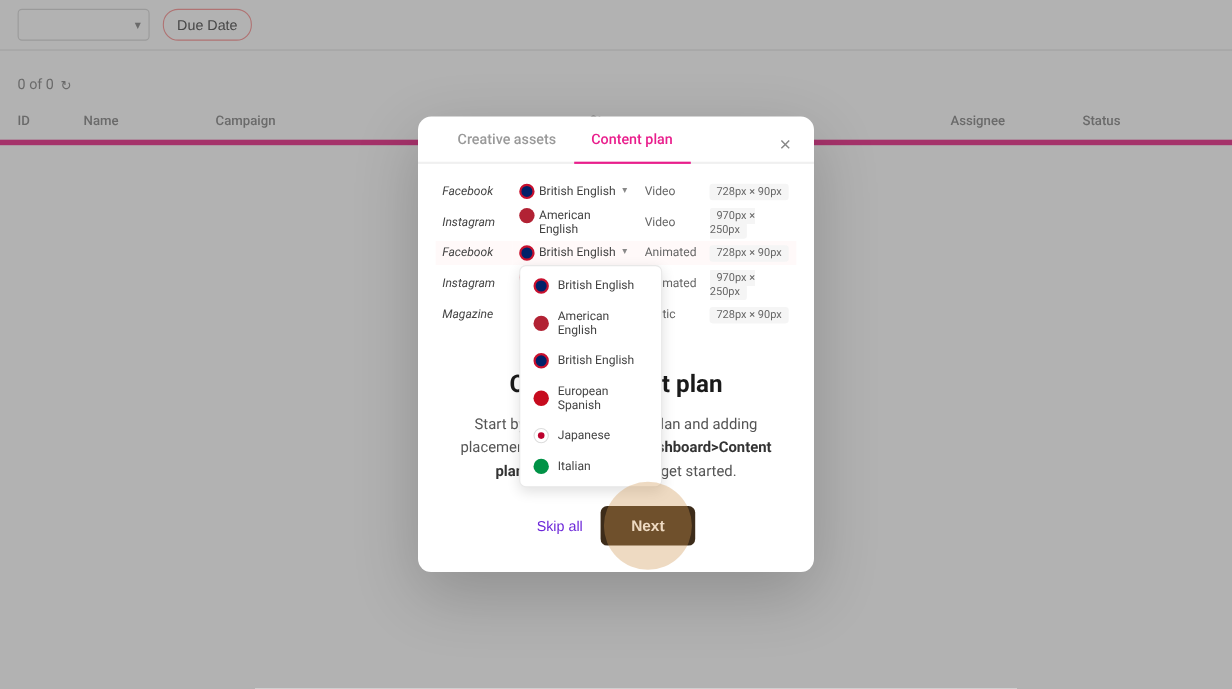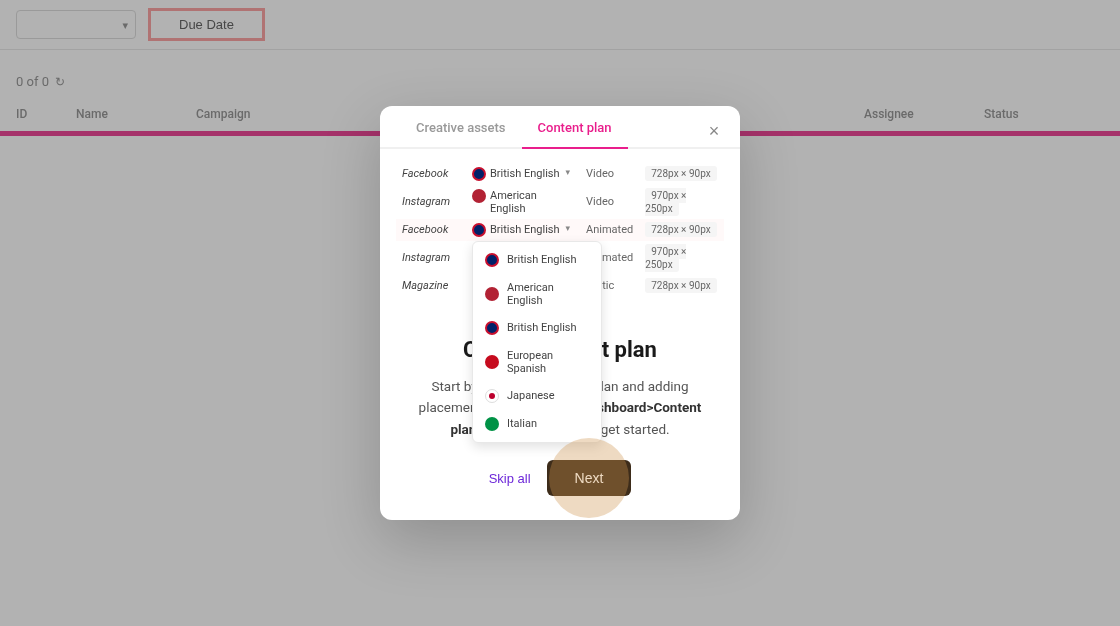--- a/index.html
+++ b/index.html
@@ -49,23 +49,23 @@
       content: '▾';
       position: absolute;
       right: 8px;
       top: 50%;
       transform: translateY(-50%);
       color: #999;
       font-size: 11px;
     }
 
     .bg-date-btn {
-      border: 3px solid #fca5a5;
-      border-radius: 0;
-      padding: 6px 28px;
+      border: 1px solid #fca5a5;
+      border-radius: 14px;
+      padding: 6px 12px;
       font-size: 13px;
       color: #666;
       background: #fff;
       cursor: pointer;
     }
 
     .bg-count {
       font-size: 13px;
       color: #999;
       display: flex;
@@ -273,21 +273,21 @@
       text-decoration: none;
     }
 
     .next-btn {
       background: #3d2c1a;
       color: #fff;
       border: none;
       border-radius: 6px;
       padding: 10px 28px;
       font-size: 14px;
-      font-weight: 400;
+      font-weight: 700;
       cursor: pointer;
     }
 
     
     .click-ring {
       position: absolute;
       width: 80px;
       height: 80px;
       border-radius: 50%;
       background: rgba(205, 150, 80, 0.35);

